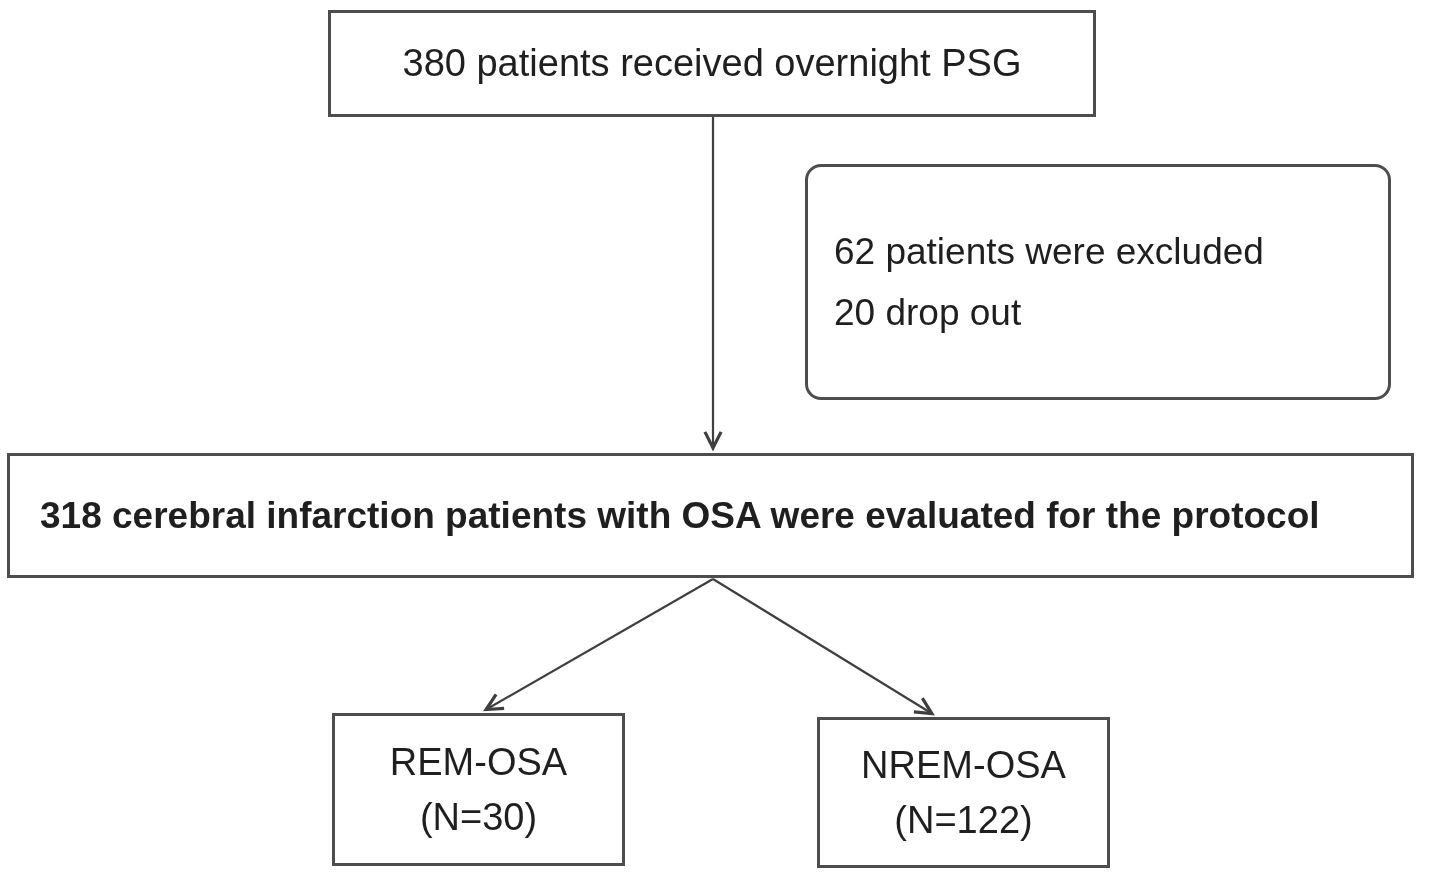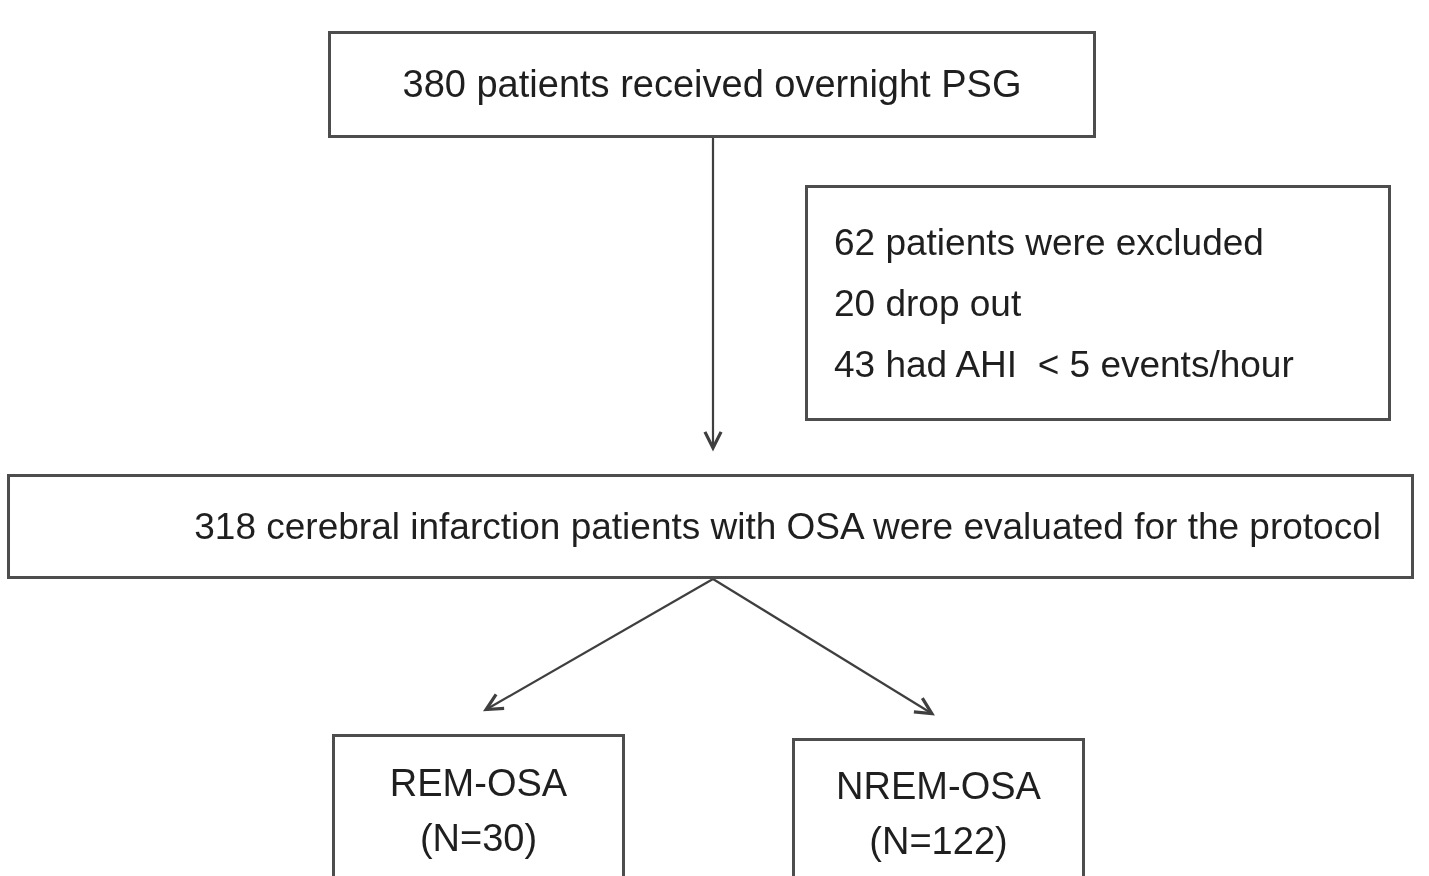--- a/index.html
+++ b/index.html
@@ -24,45 +24,45 @@
     left: 0; top: 0;
     width: 1429px; height: 876px;
     pointer-events: none;
   }
   .connectors line { stroke: var(--arrow); stroke-width: 2.2px; }
   .connectors .arrowhead-path { stroke: var(--arrow); fill: none; }
   .box {
     position: absolute;
     background: var(--bg);
     border: 3px solid var(--border);
-    margin-top: 21px;
   }
   .node-psg {
     left: 328px; top: 10px; width: 768px; height: 107px;
     display: flex; align-items: center; justify-content: center;
     font-size: 38px;
   }
   .node-excluded {
     left: 805px; top: 164px; width: 586px; height: 236px;
     display: flex; flex-direction: column; justify-content: center;
     padding-left: 26px; padding-right: 10px;
-    font-size: 37px; line-height: 61px;
+    font-size: 37px; line-height: 61px; border-radius: 16px;
   }
   .node-excluded .ex-line { white-space: pre-wrap; }
   .node-evaluated {
-    left: 7px; top: 453px; width: 1407px; height: 105px;
-    display: flex; align-items: center; justify-content: flex-end;
+    left: 7px; top: 453px; width: 1407px; height: 125px;
+    display: flex; align-items: center; justify-content: flex-start;
     font-size: 37px;
     padding: 0 30px;
+    font-weight: bold;
   }
   .node-rem {
     left: 332px; top: 713px; width: 293px; height: 153px;
   }
   .node-nrem {
-    left: 792px; top: 717px; width: 293px; height: 151px;
+    left: 817px; top: 717px; width: 293px; height: 151px;
   }
   .leaf {
     display: flex; flex-direction: column;
     align-items: center; justify-content: center;
     font-size: 38px; line-height: 55px;
     text-align: left;
   }
 </style>
 </head>
 <body>
@@ -80,21 +80,20 @@
     <line x1="713" y1="579" x2="931" y2="713" marker-end="url(#openArrow)"></line>
   </svg>
 
   <div class="box node-psg">
     <span>380 patients received overnight PSG</span>
   </div>
 
   <div class="box node-excluded">
     <div class="ex-line">62 patients were excluded</div>
     <div class="ex-line">20 drop out</div>
-    <div class="ex-line">43 had AHI  &lt; 5 events/hour</div>
   </div>
 
   <div class="box node-evaluated">
     <span>318 cerebral infarction patients with OSA were evaluated for the protocol</span>
   </div>
 
   <div class="box node-rem leaf">
     <div>REM-OSA</div>
     <div>(N=30)</div>
   </div>

